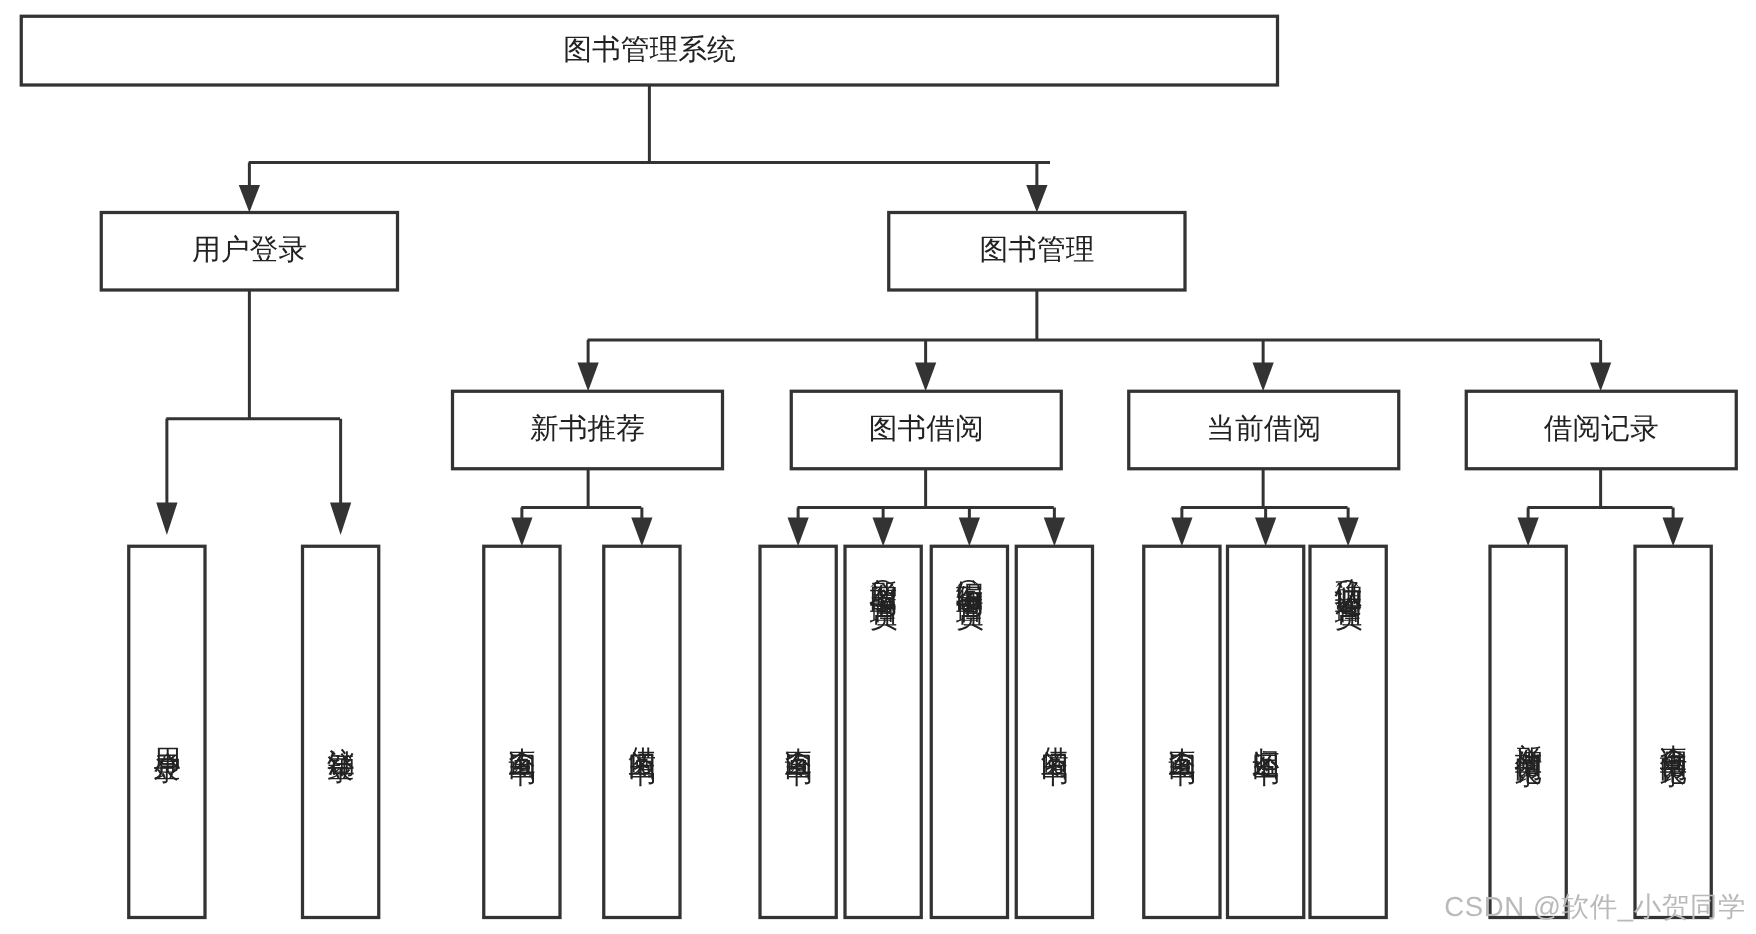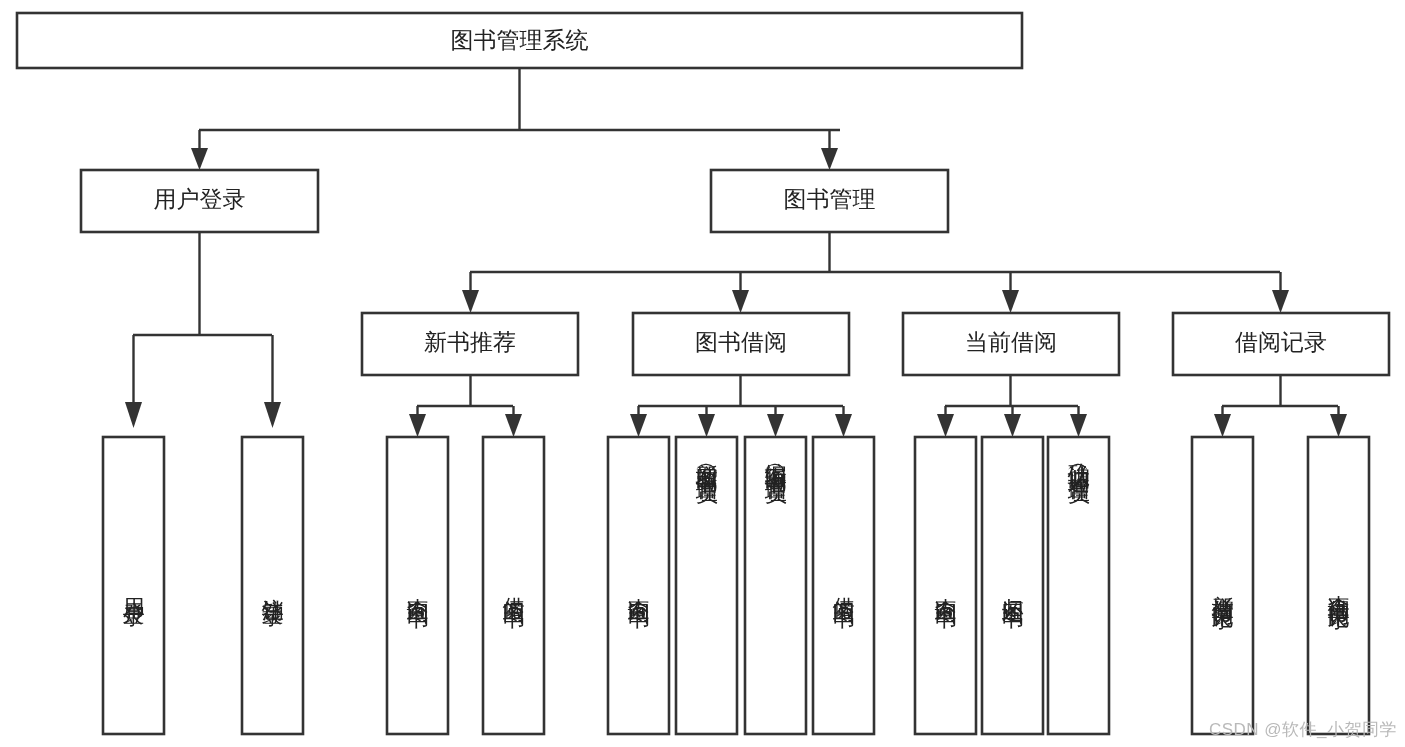--- a/index.html
+++ b/index.html
@@ -62,21 +62,21 @@
     letter-spacing: 3px;
     color: #222222;
     white-space: nowrap;
     text-align: center;
   }
   .watermark {
     position: absolute;
     right: 8px;
     bottom: 6px;
     font-family: "Liberation Sans", "DejaVu Sans", sans-serif;
-    font-size: 17px;
+    font-size: 22px;
     color: #b9b9b9;
     letter-spacing: 0.5px;
     white-space: nowrap;
   }
 </style>
 </head>
 <body>
 
 <div id="stage">
 

